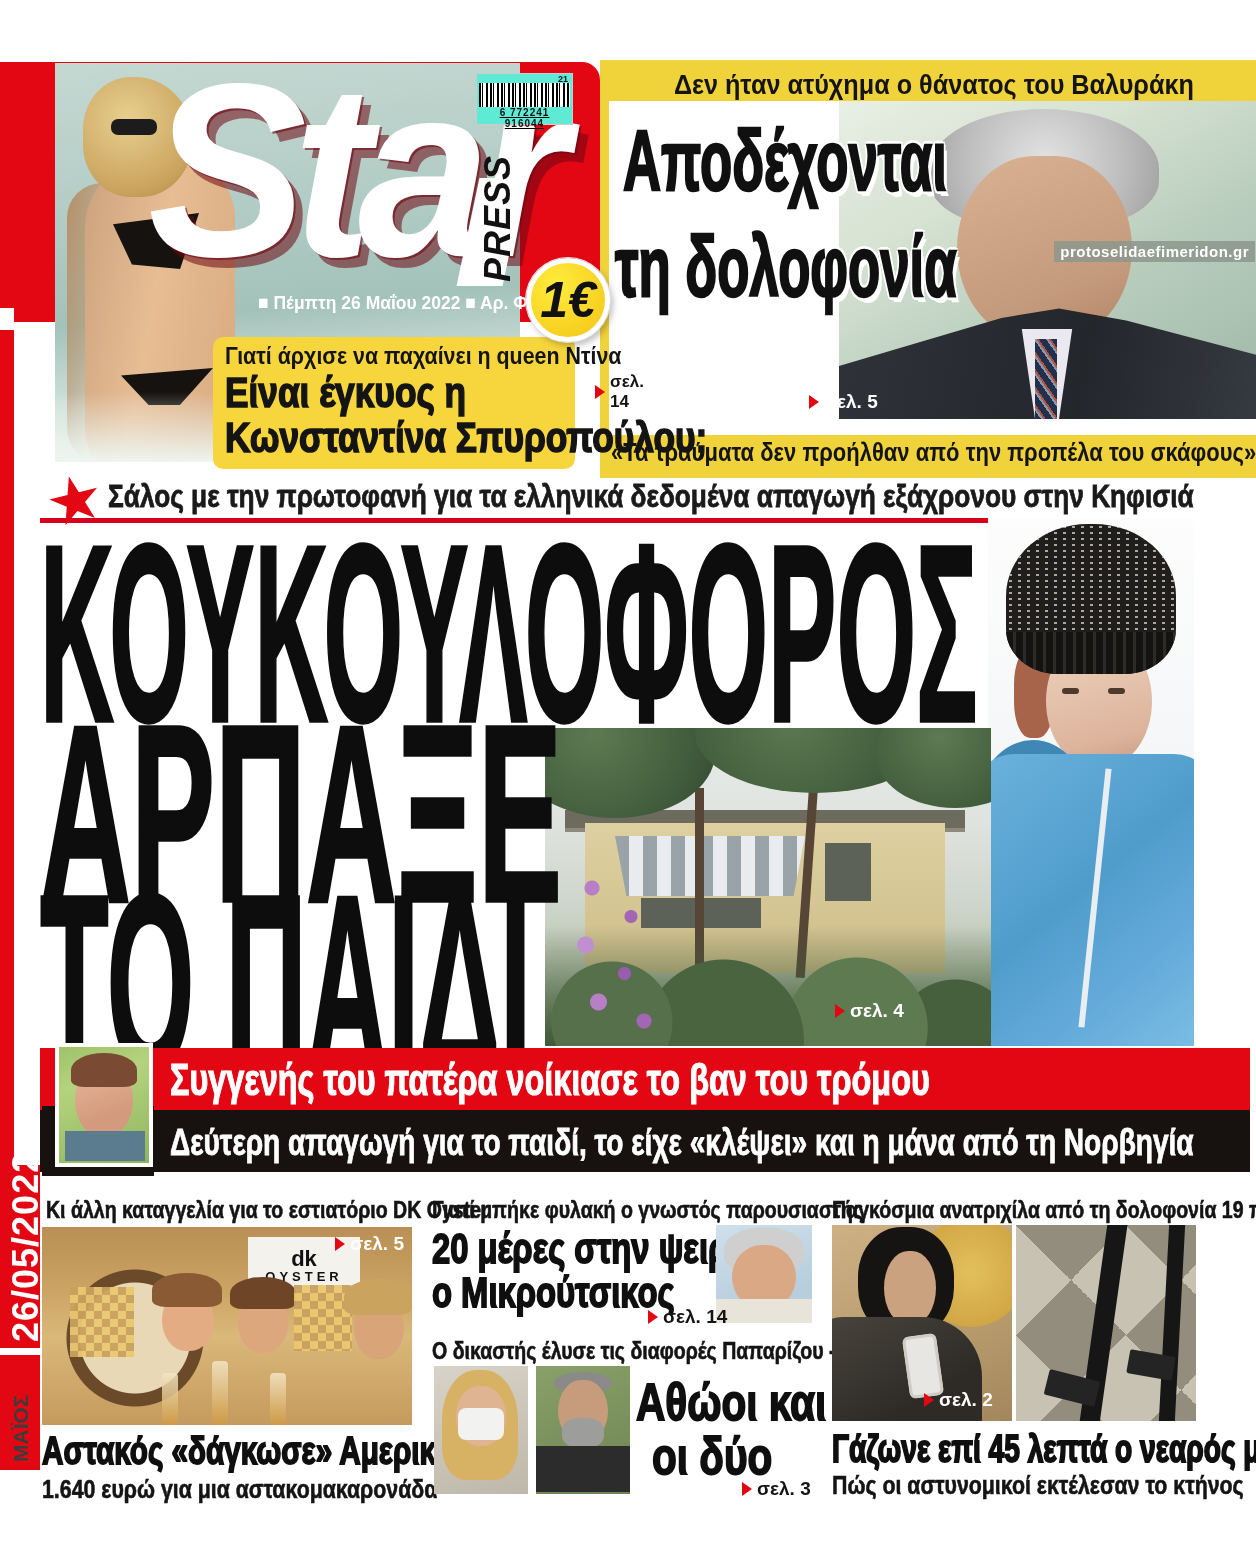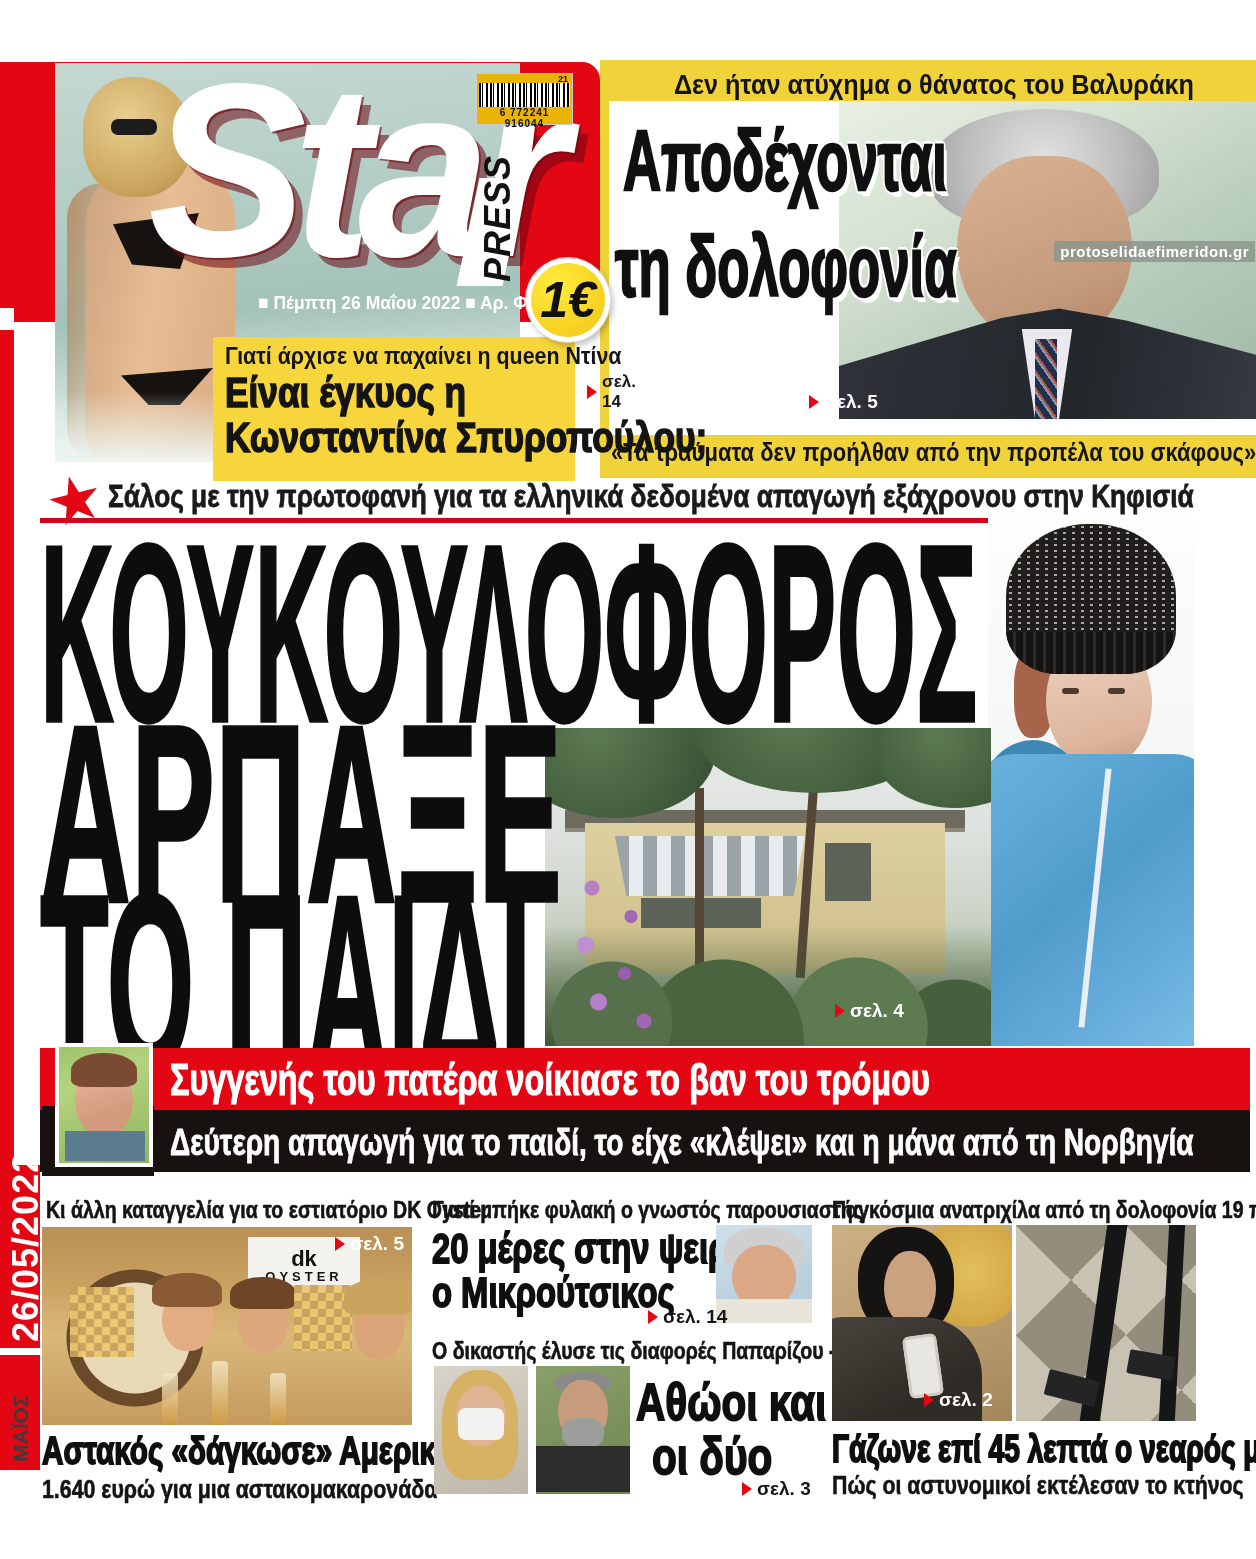--- a/index.html
+++ b/index.html
@@ -14,21 +14,21 @@
   .rail-date{font-size:36px;font-weight:700;color:#fff;letter-spacing:1px;transform:rotate(-90deg) scaleY(1.05);}
   .rail-month{font-size:21px;font-weight:700;color:#3c3c3c;}
 
   
   .mast-red{background:#e30613;border-radius:0 18px 14px 0;}
   .star-logo{font-size:238px;line-height:1;font-weight:700;font-style:italic;color:#fff;
              letter-spacing:-14px;text-shadow:9px 9px 0 rgba(110,8,18,.55),2px 2px 0 rgba(110,8,18,.6);
              transform:scaleY(1.04);}
   .press-ribbon{background:#fff;transform:skewX(-12deg);}
   .press-text{font-size:36px;font-weight:700;font-style:italic;color:#111;letter-spacing:1px;}
-  .barcode-box{background:#eab308;border:1px solid #ccc;}
+  .barcode-box{background:#5eead4;border:1px solid #ccc;text-decoration:underline;}
   .barcode-bars{background:repeating-linear-gradient(90deg,#000 0 2px,#fff 2px 3px,#000 3px 4px,#fff 4px 7px,#000 7px 9px,#fff 9px 11px);}
   .barcode-num{font-size:10px;font-weight:700;color:#111;letter-spacing:1px;text-align:center;}
   .barcode-issue{font-size:9px;font-weight:700;color:#111;}
   .dateline{font-size:19px;font-weight:700;color:#fff;transform:scaleX(.92);transform-origin:left;}
   .price-circle{width:74px;height:74px;border-radius:50%;
         background:radial-gradient(circle at 35% 30%,#ffec3d,#f7d021 70%,#eec31a);
         border:5px solid #fff;box-shadow:0 0 0 1px #e0e0e0,3px 4px 6px rgba(0,0,0,.25);
         display:flex;align-items:center;justify-content:center;}
   .price-circle b{font-size:50px;font-weight:700;font-style:italic;color:#111;line-height:1;}
 
@@ -240,23 +240,23 @@
     <div class="barcode-bars" style="margin-top:7px;height:24px;"></div>
     <div class="barcode-num">6 772241 916044</div>
   </div>
 
   <div class="abs dateline nowrap" style="left:258px;top:292px;z-index:3;">■ Πέμπτη 26 Μαΐου 2022 ■ Αρ. Φύλλου 2.357</div>
 
   <div class="abs price-circle" style="left:526px;top:258px;z-index:5;">
     <b>1€</b>
   </div>
 
-  <div class="abs ybox" style="left:213px;top:337px;width:350px;height:126px;z-index:2;padding:6px 0 12px 12px;">
+  <div class="abs ybox" style="left:213px;top:337px;width:350px;height:126px;z-index:2;padding:6px 0 0 12px;border-radius:10px;">
     <div class="kick nowrap">Γιατί άρχισε να παχαίνει η queen Ντίνα</div>
-    <div style="display:flex;align-items:center;gap:8px;">
+    <div style="display:flex;align-items:center;gap:16px;">
       <div class="big nowrap">Είναι έγκυος η</div>
       <div class="pagetag black" style="margin-left:60px;">
         <span class="ptri"></span>
         <span style="font-size:17px;">σελ. 14</span>
       </div>
     </div>
     <div class="big nowrap">Κωνσταντίνα Σπυροπούλου;</div>
   </div>
 
   <div class="abs vbox" style="left:600px;top:60px;width:650px;height:400px;">

